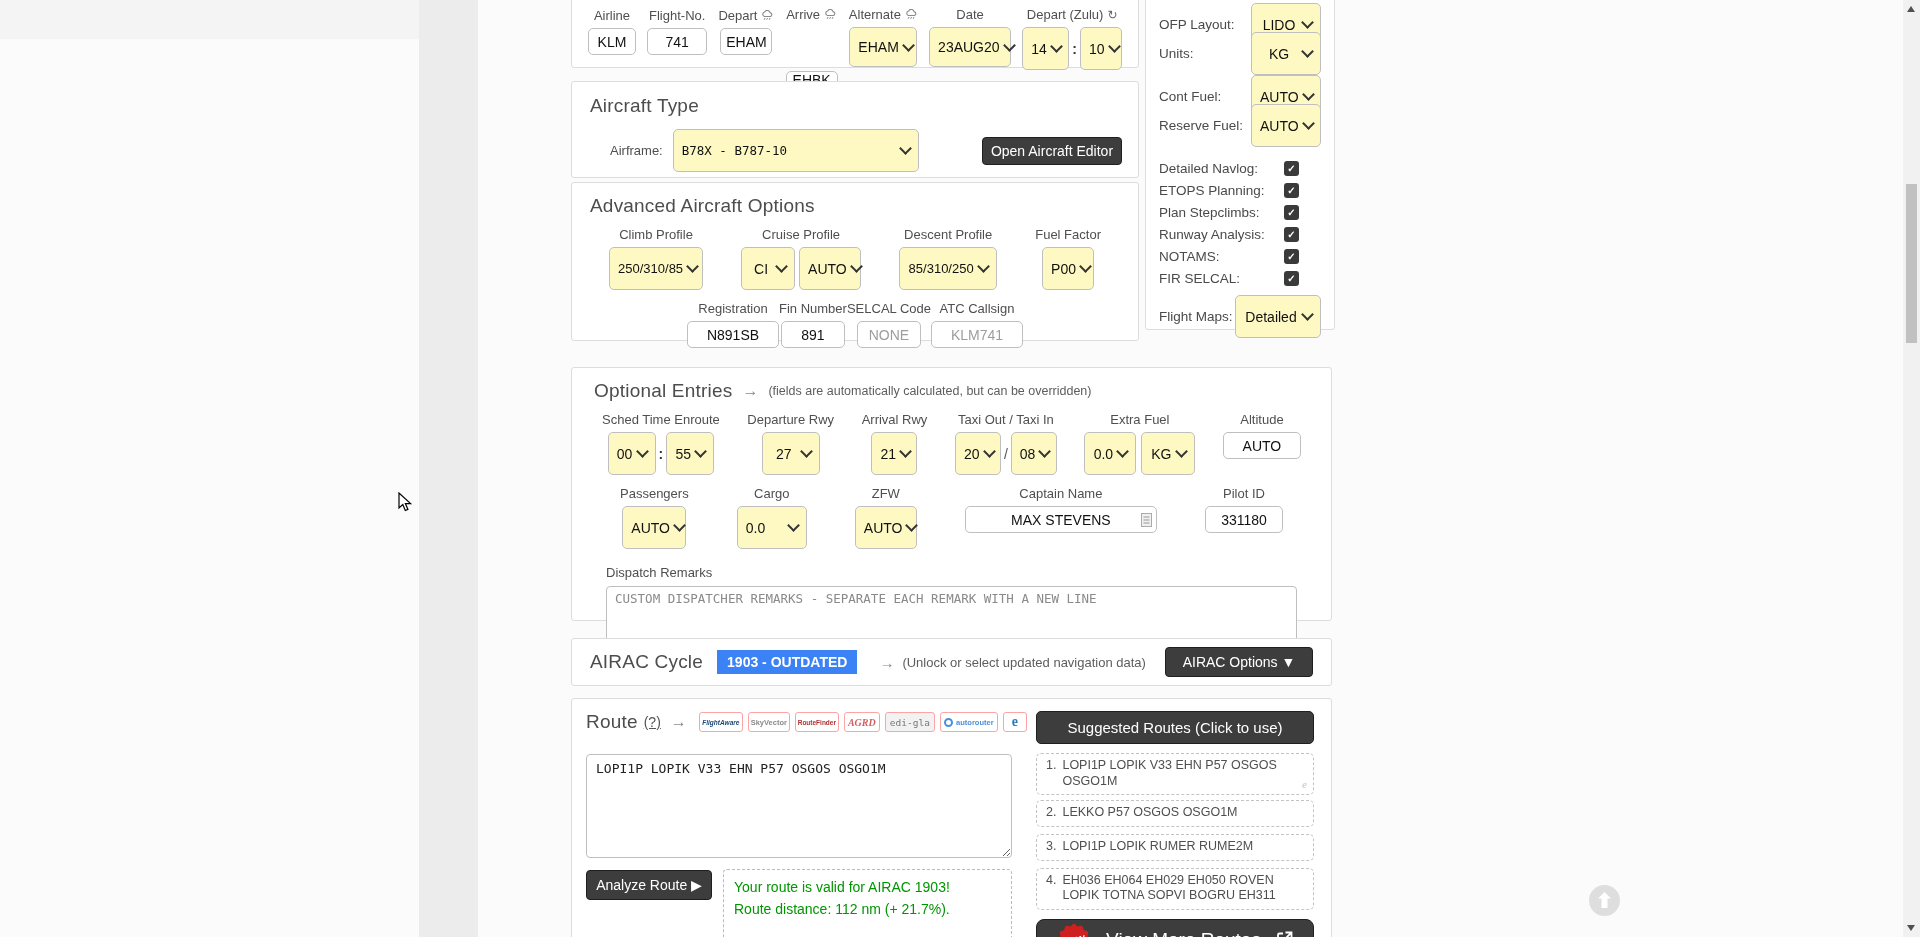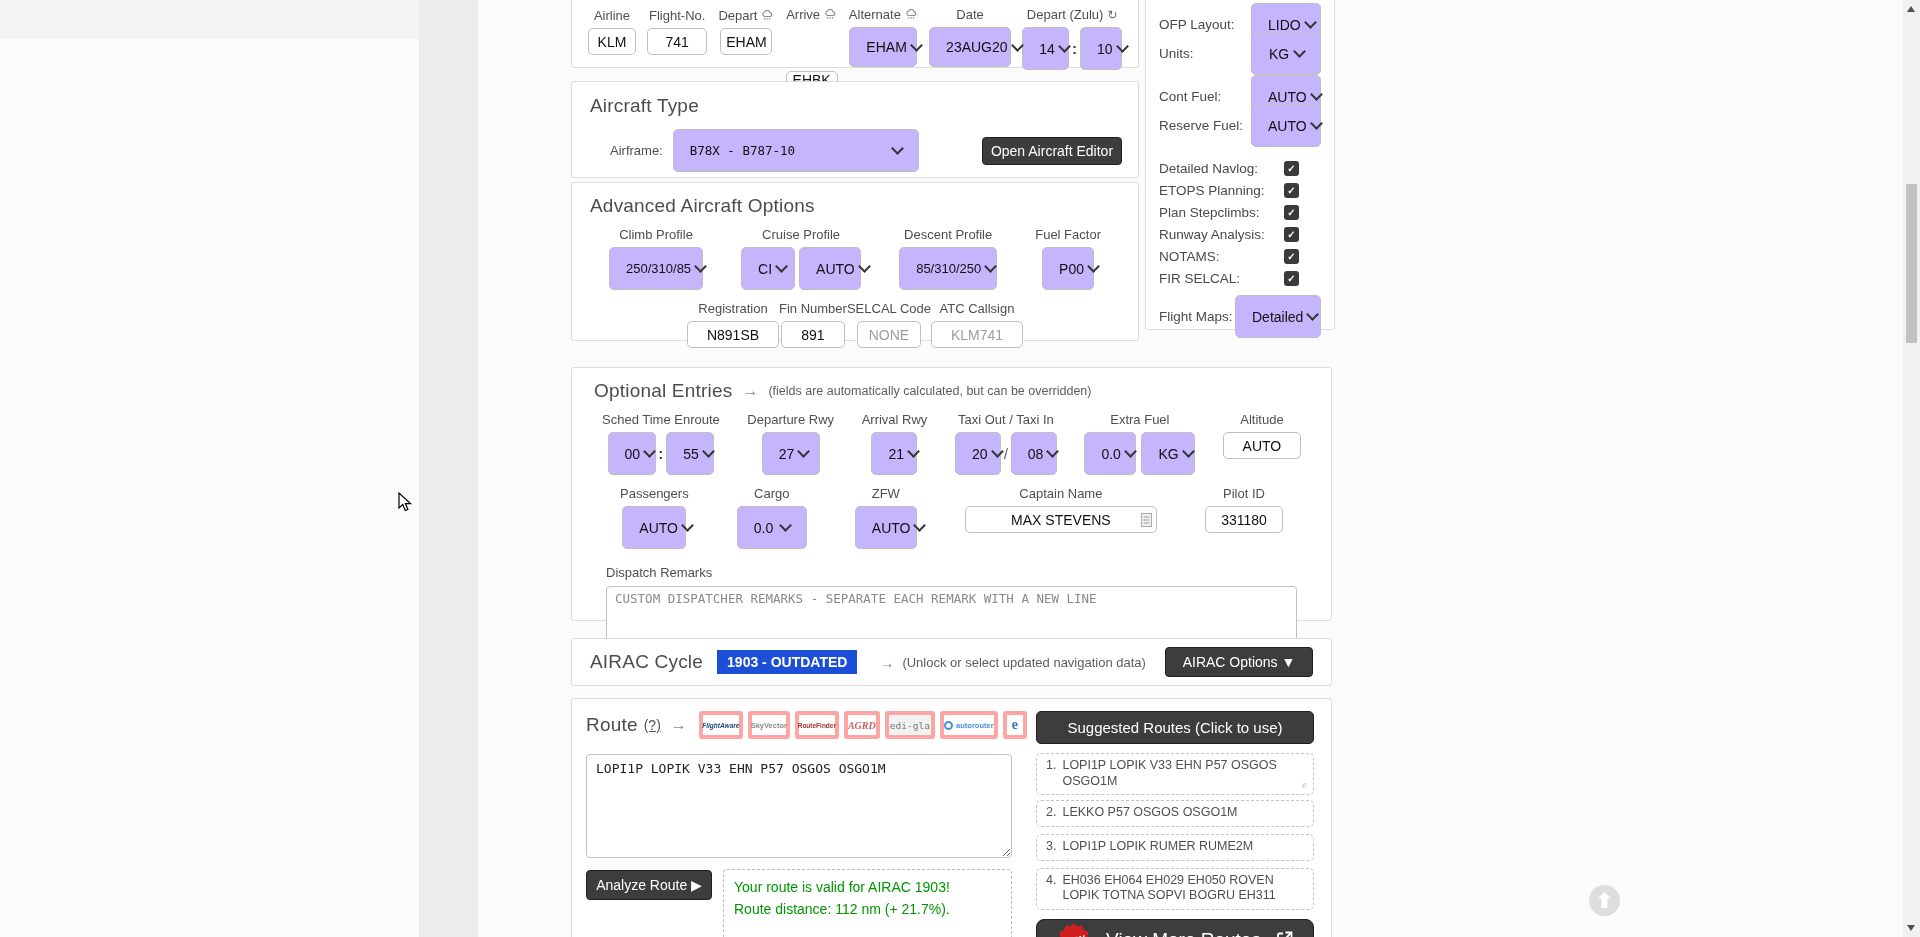--- a/index.html
+++ b/index.html
@@ -12,22 +12,22 @@
   .h2{font-size:19px;font-weight:400;color:#4d4d4d;letter-spacing:.2px}
   .lbl{font-size:13px;color:#4f4f4f;white-space:nowrap}
   .note{font-size:12.5px;color:#5d5d5d}
   .mono{font-family:"DejaVu Sans Mono",monospace}
 
   .fg{display:flex;flex-direction:column;align-items:center}
   .lblrow{display:flex;align-items:center;gap:4px;margin-bottom:5px;height:16px}
   .inp{height:27px;border:1px solid #bfbfbf;border-radius:5px;text-align:center;
        font:14px "Liberation Sans",sans-serif;color:#111;box-sizing:border-box;background:#fff;padding:0 2px}
   .inp::placeholder{color:#9d9d9d}
-  .sel{height:43px;border:1px solid #bfbfbf;border-radius:5px;background:#c4b5fd;display:inline-flex;
-       align-items:center;box-sizing:border-box;padding:0 16px;cursor:default}
+  .sel{height:43px;border:1px solid #bfbfbf;border-radius:5px;background:#fef9c3;display:inline-flex;
+       align-items:center;box-sizing:border-box;padding:0 8px;cursor:default}
   .sel .v{flex:1;text-align:center;font-size:14px;color:#111;white-space:nowrap}
   .chev{width:7px;height:7px;border-right:2px solid #333;border-bottom:2px solid #333;
         transform:rotate(45deg);margin:-4px 0 0 5px;flex:none}
   .colon{font-size:14px;color:#333;font-weight:bold;margin:0 3px}
   .slash{font-size:14px;color:#555;margin:0 3px}
 
   .btnDark{background:#3d3d3d;color:#fff;border:1px solid #1f1f1f;border-radius:4px;
            font:14px "Liberation Sans",sans-serif;display:inline-flex;align-items:center;
            justify-content:center;cursor:pointer;box-sizing:border-box}
 
@@ -38,27 +38,27 @@
   
   .orow{display:flex;align-items:center;justify-content:space-between;height:27px;margin-bottom:2px}
   .crow{display:flex;align-items:center;justify-content:space-between;height:22px;padding-right:22px}
   .plbl{font-size:13.5px;color:#4a4a4a;white-space:nowrap}
 
   
   textarea{box-sizing:border-box;border:1px solid #bfbfbf;border-radius:4px;background:#fff;
            font-family:"DejaVu Sans Mono",monospace;resize:both}
   textarea::placeholder{color:#8a8a8a}
 
-  .redbadge{background:#1d4ed8;color:#fff;font-weight:bold;font-size:14px;padding:4px 10px;white-space:nowrap}
+  .redbadge{background:#3b82f6;color:#fff;font-weight:bold;font-size:14px;padding:4px 10px;white-space:nowrap}
   .dashbox{border:1px dashed #bbb;border-radius:4px;background:#fff;box-sizing:border-box}
   .green{color:#009600;font-size:14px;line-height:1.6}
 
   
   .chips{display:flex;align-items:center;gap:5px;margin-left:12px}
-  .chip{height:28px;border:4px solid #fca5a5;border-radius:3px;background:#fff;display:inline-flex;
+  .chip{height:20px;border:1px solid #fca5a5;border-radius:3px;background:#fff;display:inline-flex;
         align-items:center;justify-content:center;padding:0 4px;box-sizing:border-box;cursor:pointer;white-space:nowrap}
   .chip-fa{font-size:6.5px;color:#1c4a7a;font-weight:bold;font-style:italic;width:44px}
   .chip-sv{font-size:7.5px;color:#8a8a8a;font-weight:bold;width:42px}
   .chip-rf{font-size:6.5px;color:#b03030;font-weight:bold;width:44px}
   .chip-agrd{font-size:10px;color:#d06060;font-style:italic;font-weight:bold;width:36px;font-family:"Liberation Serif",serif}
   .chip-edi{font-size:9.5px;color:#777;background:#f2f2f2;width:50px}
   .chip-ar{font-size:7.5px;color:#4a90d9;font-weight:bold;width:58px;gap:3px}
   .chip-e{font-size:14px;color:#2b7bb9;font-weight:bold;width:24px;font-family:"Liberation Serif",serif}
   .ardot{width:9px;height:9px;border:2px solid #4a90d9;border-radius:50%;box-sizing:border-box;flex:none}
 

